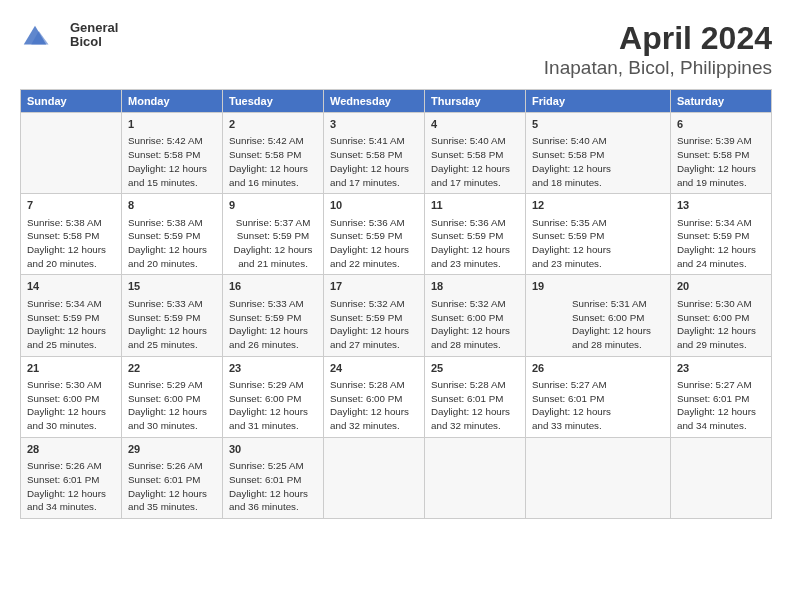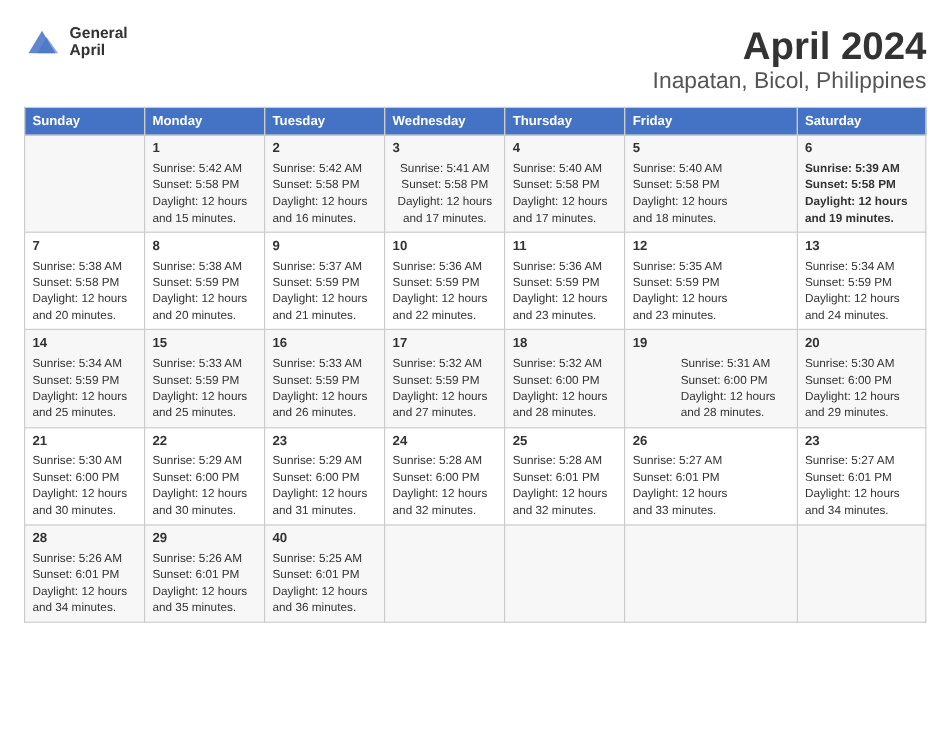--- a/index.html
+++ b/index.html
@@ -12,21 +12,21 @@
     }
     .header-area {
       display: flex;
       justify-content: space-between;
       align-items: flex-start;
       margin-bottom: 10px;
     }
     .logo {
       display: flex;
       align-items: center;
-      gap: 8px;
+      gap: 20px;
     }
     .logo-text {
       display: flex;
       flex-direction: column;
       font-size: 13px;
       font-weight: bold;
       color: #333;
       line-height: 1.1;
     }
     .logo-icon {
@@ -88,21 +88,21 @@
 <body>
 
 <div class="header-area">
   <div class="logo">
     <svg class="logo-icon" viewBox="0 0 40 35" xmlns="http://www.w3.org/2000/svg">
       <polygon points="5,30 20,5 35,30" fill="#4472C4" opacity="0.85"></polygon>
       <polygon points="15,30 25,12 38,30" fill="#4472C4" opacity="0.6"></polygon>
     </svg>
     <div class="logo-text">
       <span>General</span>
-      <span>April</span>
+      <span>Bicol</span>
     </div>
   </div>
   <div class="title-area">
     <div class="main-title">April 2024</div>
     <div class="subtitle">Inapatan, Bicol, Philippines</div>
   </div>
 </div>
 
 <table>
   <thead>
@@ -128,42 +128,42 @@
         </td>
         <td>
           <span class="day-num">2</span>
           <div class="cell-info" style="white-space: pre-line;">Sunrise: 5:42 AM
 Sunset: 5:58 PM
 Daylight: 12 hours
 and 16 minutes.</div>
         </td>
         <td>
           <span class="day-num">3</span>
-          <div class="cell-info" style="white-space: pre-line; text-align: center;">Sunrise: 5:41 AM
+          <div class="cell-info" style="white-space: pre-line;">Sunrise: 5:41 AM
 Sunset: 5:58 PM
 Daylight: 12 hours
 and 17 minutes.</div>
         </td>
         <td>
           <span class="day-num">4</span>
           <div class="cell-info" style="white-space: pre-line;">Sunrise: 5:40 AM
 Sunset: 5:58 PM
 Daylight: 12 hours
 and 17 minutes.</div>
         </td>
         <td>
           <span class="day-num">5</span>
           <div class="cell-info" style="white-space: pre-line;">Sunrise: 5:40 AM
 Sunset: 5:58 PM
 Daylight: 12 hours
 and 18 minutes.</div>
         </td>
         <td>
           <span class="day-num">6</span>
-          <div class="cell-info" style="white-space: pre-line; font-weight: bold;">Sunrise: 5:39 AM
+          <div class="cell-info" style="white-space: pre-line;">Sunrise: 5:39 AM
 Sunset: 5:58 PM
 Daylight: 12 hours
 and 19 minutes.</div>
         </td>
       </tr>
       <tr>
         <td>
           <span class="day-num">7</span>
           <div class="cell-info" style="white-space: pre-line;">Sunrise: 5:38 AM
 Sunset: 5:58 PM
@@ -172,21 +172,21 @@
         </td>
         <td>
           <span class="day-num">8</span>
           <div class="cell-info" style="white-space: pre-line;">Sunrise: 5:38 AM
 Sunset: 5:59 PM
 Daylight: 12 hours
 and 20 minutes.</div>
         </td>
         <td>
           <span class="day-num">9</span>
-          <div class="cell-info" style="white-space: pre-line;">Sunrise: 5:37 AM
+          <div class="cell-info" style="white-space: pre-line; text-align: center;">Sunrise: 5:37 AM
 Sunset: 5:59 PM
 Daylight: 12 hours
 and 21 minutes.</div>
         </td>
         <td>
           <span class="day-num">10</span>
           <div class="cell-info" style="white-space: pre-line;">Sunrise: 5:36 AM
 Sunset: 5:59 PM
 Daylight: 12 hours
 and 22 minutes.</div>
@@ -324,21 +324,21 @@
 and 34 minutes.</div>
         </td>
         <td>
           <span class="day-num">29</span>
           <div class="cell-info" style="white-space: pre-line;">Sunrise: 5:26 AM
 Sunset: 6:01 PM
 Daylight: 12 hours
 and 35 minutes.</div>
         </td>
         <td>
-          <span class="day-num">40</span>
+          <span class="day-num">30</span>
           <div class="cell-info" style="white-space: pre-line;">Sunrise: 5:25 AM
 Sunset: 6:01 PM
 Daylight: 12 hours
 and 36 minutes.</div>
         </td>
         <td></td>
         <td></td>
         <td></td>
         <td></td>
       </tr>

